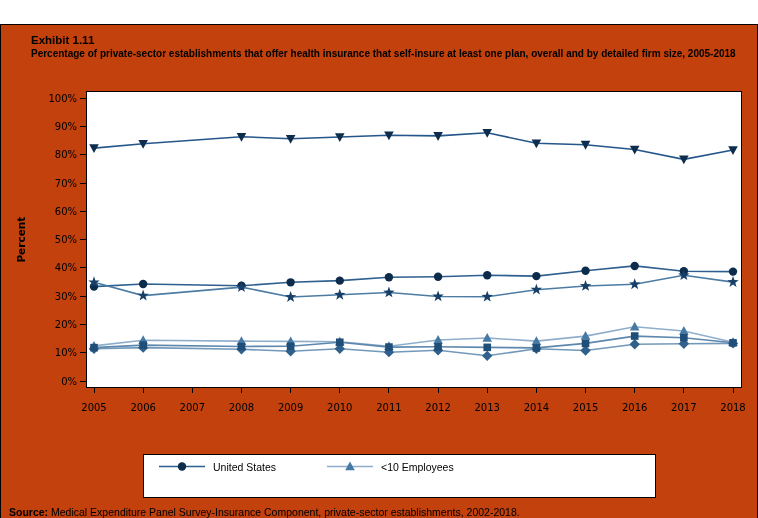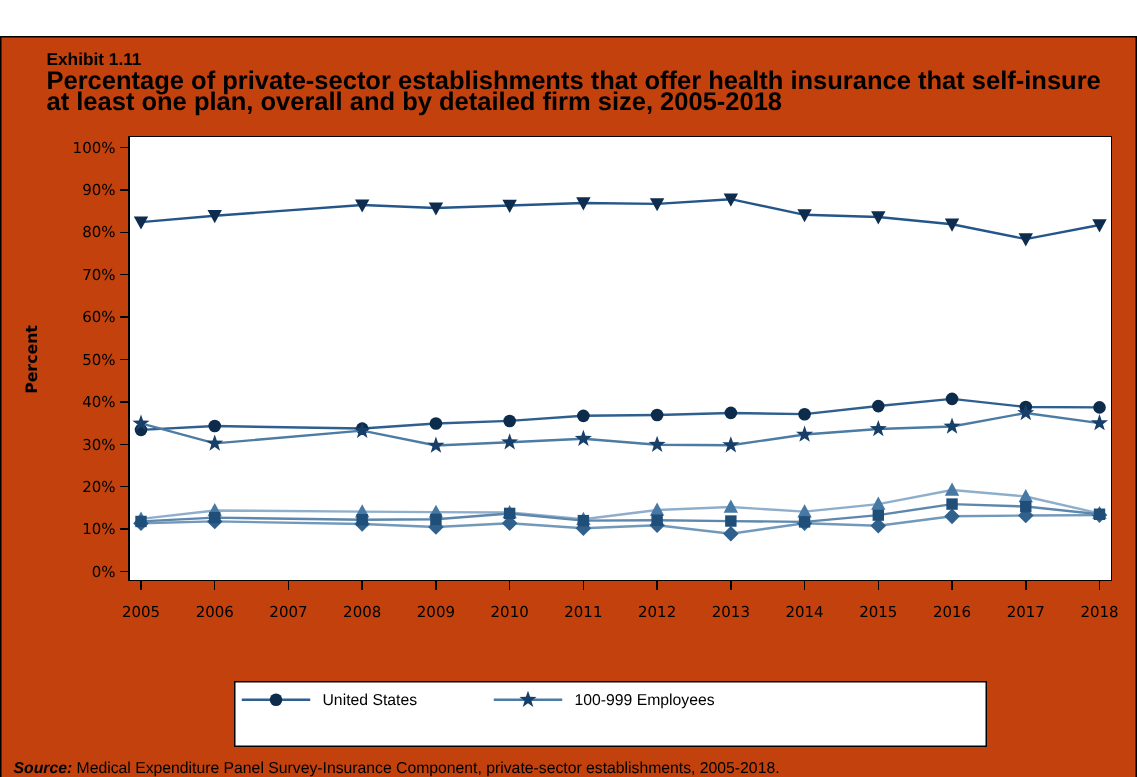--- a/index.html
+++ b/index.html
@@ -1,28 +1,28 @@
 <!DOCTYPE html>
 <html><head>
 <meta charset="utf-8">
 <style>
   html,body{margin:0;padding:0;background:#fff;}
   #page{position:relative;width:756px;height:516px;border:1px solid #000;background:#c2410c;
         font-family:"Liberation Sans",sans-serif;overflow:hidden;margin-top:24px;}
   .titleblock{position:absolute;left:30px;top:8px;width:714px;color:#000;}
   .exhibit{font-size:11.5px;font-weight:bold;line-height:14px;}
-  .charttitle{font-size:17px;font-weight:bold;line-height:13.5px;margin-top:0px;}
+  .charttitle{font-size:10px;font-weight:bold;line-height:13.5px;margin-top:0px;}
   #plot{position:absolute;left:0;top:0;}
-  .legendbox{position:absolute;left:155px;top:429px;width:496px;height:38px;border:1px solid #000;
+  .legendbox{position:absolute;left:142px;top:429px;width:496px;height:38px;border:1px solid #000;
              background:#fff;display:grid;grid-template-columns:168px 176px 152px;
-             grid-template-rows:19px 19px;align-items:center;padding:2px 0 2px 4px;box-sizing:content-box;}
+             grid-template-rows:19px 19px;align-items:center;padding:2px 0 2px 15px;box-sizing:content-box;}
   .li{display:flex;align-items:center;gap:8px;}
   .ltxt{font-size:10.5px;color:#000;white-space:nowrap;}
   .footer{position:absolute;left:8px;top:480px;font-size:10.5px;color:#000;line-height:15px;}
-  .footer b{font-weight:bold;font-style:italic;}
+  .footer b{font-weight:bold;}
   text{font-family:"DejaVu Sans","Liberation Sans",sans-serif;}
 </style>
 </head>
 <body>
 
 <div id="page">
   <div class="titleblock">
     <div class="exhibit">Exhibit 1.11</div>
     <div class="charttitle">Percentage of private-sector establishments that offer health insurance that self-insure at least one plan, overall and by detailed firm size, 2005-2018</div>
   </div>
@@ -181,23 +181,23 @@
   <div class="legendbox" id="legend">
       <div class="li">
         <svg width="46" height="13">
           <line x1="0" y1="6.5" x2="46" y2="6.5" stroke="#2F5F8F" stroke-width="1.6"></line>
           <circle cx="23" cy="6.5" r="4.2" fill="#0D2B4B"></circle>
         </svg>
         <span class="ltxt">United States</span>
       </div>
       <div class="li">
         <svg width="46" height="13">
-          <line x1="0" y1="6.5" x2="46" y2="6.5" stroke="#4C7BA3" stroke-width="1.6"></line>
-          <polygon points="23.00,0.50 24.41,4.56 28.71,4.65 25.28,7.24 26.53,11.35 23.00,8.90 19.47,11.35 20.72,7.24 17.29,4.65 21.59,4.56" fill="#173F68"></polygon>
+          <line x1="0" y1="6.5" x2="46" y2="6.5" stroke="#8FAECB" stroke-width="1.6"></line>
+          <path d="M23 1.5L27.8 10.3L18.2 10.3Z" fill="#4679A4"></path>
         </svg>
-        <span class="ltxt">100-999 Employees</span>
+        <span class="ltxt">&lt;10 Employees</span>
       </div>
     </div>
 
   <div class="footer">
-    <div><b>Source:</b><span> Medical Expenditure Panel Survey-Insurance Component, private-sector establishments, 2005-2018.</span></div>
+    <div><b>Source:</b><span> Medical Expenditure Panel Survey-Insurance Component, private-sector establishments, 2002-2018.</span></div>
   </div>
 </div>
 
 </body></html>

